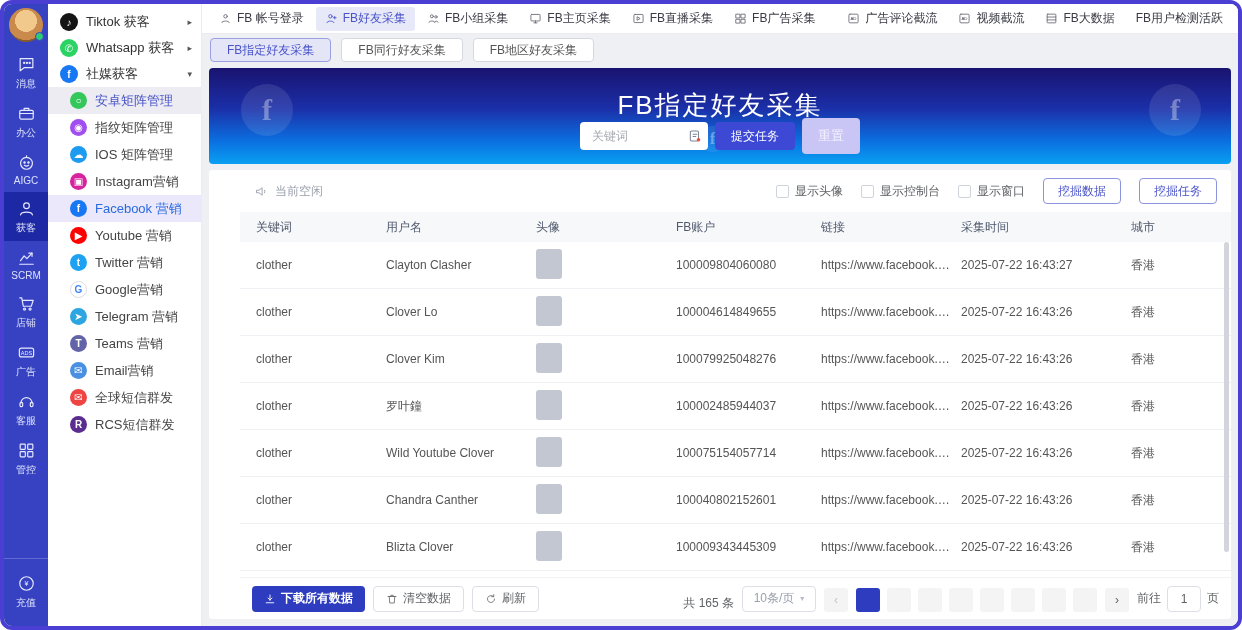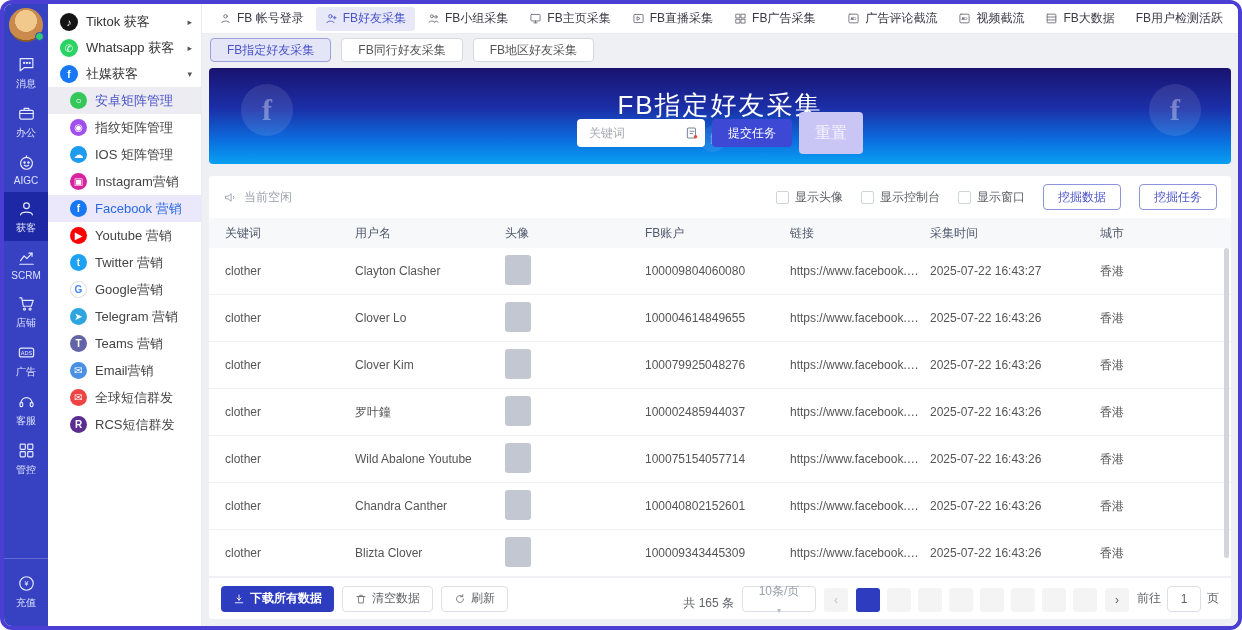--- a/index.html
+++ b/index.html
@@ -60,25 +60,25 @@
                 font-weight:500;letter-spacing:2px;}
   .banner-form{position:absolute;left:0;right:0;bottom:10px;display:flex;justify-content:center;gap:7px;align-items:center;}
   .binput{height:28px;border:none;border-radius:4px;background:#fff;display:flex;align-items:center;padding:0 6px 0 10px;}
   .binput input{border:none;outline:none;font-size:12px;width:100%;color:#333;font-family:inherit;}
   .binput input::placeholder{color:#a8abb2;}
   .binput.k{width:128px;}
   .binput.a{width:134px;}
   .binput svg{width:14px;height:14px;flex-shrink:0;}
   .btn-submit{height:28px;padding:0 16px;border:none;border-radius:4px;background:#3d49d4;color:#fff;
               font-size:12px;cursor:pointer;font-family:inherit;}
-  .btn-reset{height:42px;padding:0 16px;border:none;border-radius:4px;background:#c9c5f5;color:#f4f2ff;
-             font-size:16px;cursor:pointer;font-family:inherit;}
+  .btn-reset{height:36px;padding:0 16px;border:none;border-radius:4px;background:#c9c5f5;color:#f4f2ff;
+             font-size:13px;cursor:pointer;font-family:inherit;}
 
   
-  .card{margin-top:12px;background:#fff;border-radius:3px;flex:1;display:flex;flex-direction:column;min-height:0;position:relative;}
+  .card{margin-top:6px;background:#fff;border-radius:3px;flex:1;display:flex;flex-direction:column;min-height:0;position:relative;padding-left:31px;}
   .status-row{height:42px;display:flex;align-items:center;padding:0 14px;flex-shrink:0;}
   .status-left{display:flex;align-items:center;gap:6px;color:#9aa0ac;font-size:12px;}
   .status-left svg{width:15px;height:15px;stroke:#9aa0ac;fill:none;stroke-width:1.5;stroke-linejoin:round;}
   .status-right{margin-left:auto;display:flex;align-items:center;gap:18px;}
   .chk{display:flex;align-items:center;gap:6px;font-size:12px;color:#606266;cursor:pointer;}
   .chk .box{width:13px;height:13px;border:1px solid #cfd3dc;border-radius:2px;background:#fff;}
   .btn-outline{height:26px;padding:0 14px;border:1px solid #8d93dd;border-radius:4px;background:#fff;
                color:#4a54c8;font-size:12px;cursor:pointer;font-family:inherit;}
 
   
@@ -94,21 +94,21 @@
   .tfooter{margin-top:auto;height:42px;display:flex;align-items:center;padding:0 12px;gap:8px;
            border-top:1px solid #f2f2f5;flex-shrink:0;}
   .btn-primary{height:26px;padding:0 12px;border:none;border-radius:4px;background:#2e3cc0;color:#fff;
                font-size:12px;display:flex;align-items:center;gap:5px;cursor:pointer;font-family:inherit;font-weight:bold;}
   .btn-ghost{height:26px;padding:0 12px;border:1px solid #dcdfe6;border-radius:4px;background:#fff;color:#606266;
              font-size:12px;display:flex;align-items:center;gap:5px;cursor:pointer;font-family:inherit;}
   .btn-primary svg{width:12px;height:12px;stroke:#fff;fill:none;stroke-width:1.8;stroke-linecap:round;stroke-linejoin:round;}
   .btn-ghost svg{width:12px;height:12px;stroke:#606266;fill:none;stroke-width:1.6;stroke-linecap:round;stroke-linejoin:round;}
   .pag{margin-left:auto;display:flex;align-items:flex-end;gap:8px;font-size:12px;color:#606266;}
   .psel{width:74px;height:26px;border:1px solid #dcdfe6;border-radius:4px;display:flex;align-items:center;
-        justify-content:center;gap:6px;color:#9aa0ac;cursor:pointer;background:#fff;flex-direction:column;}
+        justify-content:center;gap:6px;color:#9aa0ac;cursor:pointer;background:#fff;}
   .psel .car{font-size:8px;color:#b6bac4;}
   .pages{display:flex;gap:7px;align-items:center;}
   .page-btn{min-width:24px;height:24px;border:none;border-radius:3px;background:#f4f4f5;color:#606266;
             font-size:12px;cursor:pointer;font-family:inherit;padding:0 4px;}
   .page-btn.active{background:#2e3cc0;color:#fff;}
   .page-btn.prev{color:#c0c4cc;}
   .goto{display:flex;align-items:center;gap:6px;}
   .goto input{width:34px;height:26px;border:1px solid #dcdfe6;border-radius:4px;text-align:center;
               font-size:12px;color:#606266;outline:none;font-family:inherit;}
 </style>
@@ -509,21 +509,21 @@
               <div class="td">罗叶鐘</div>
               <div class="td"><span class="avatar-box"></span></div>
               <div class="td">100002485944037</div>
               <div class="td">https://www.facebook.com/lo...</div>
               <div class="td">2025-07-22 16:43:26</div>
               <div class="td">香港</div>
             </div>
 
             <div class="trow">
               <div class="td">clother</div>
-              <div class="td">Wild Abalone Youtube</div>
+              <div class="td">Wild Youtube Clover</div>
               <div class="td"><span class="avatar-box"></span></div>
               <div class="td">100075154057714</div>
               <div class="td">https://www.facebook.com/pr...</div>
               <div class="td">2025-07-22 16:43:26</div>
               <div class="td">香港</div>
             </div>
 
             <div class="trow">
               <div class="td">clother</div>
               <div class="td">Chandra Canther</div>

